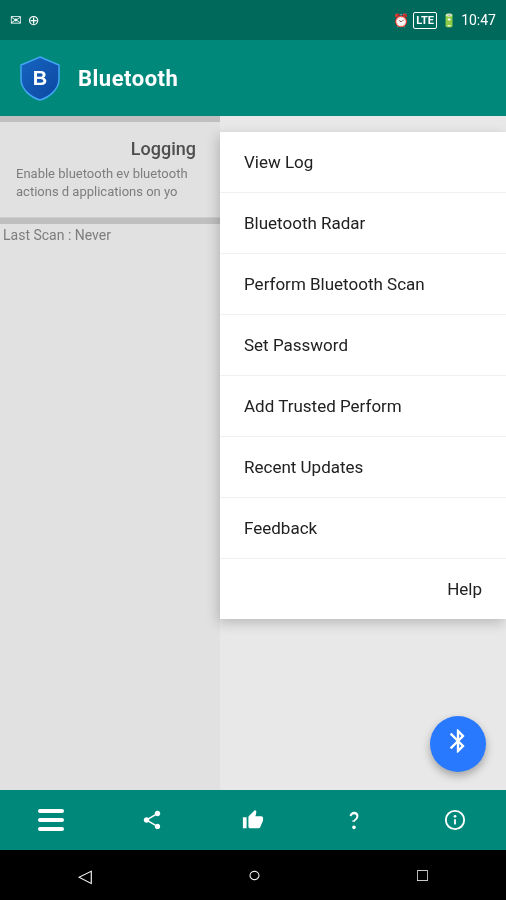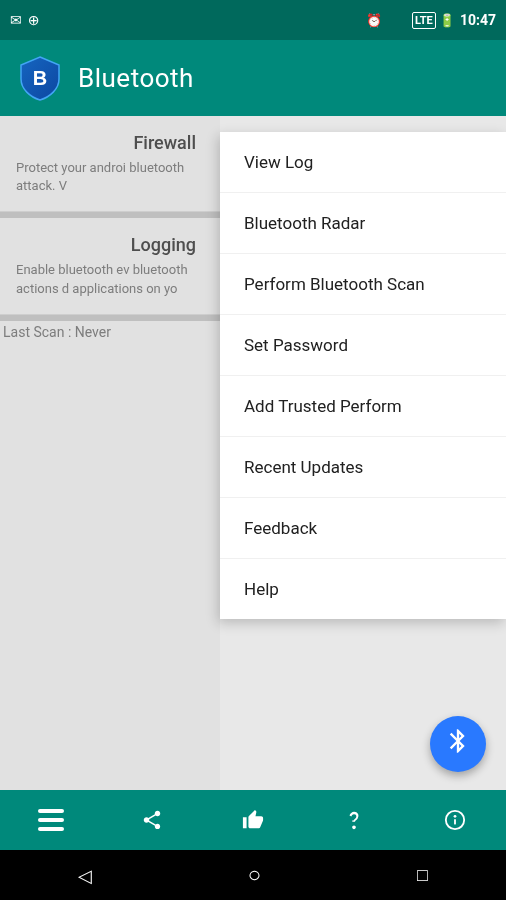--- a/index.html
+++ b/index.html
@@ -56,22 +56,22 @@
     }
     .shield-wrapper {
       width: 48px;
       height: 48px;
       display: flex;
       align-items: center;
       justify-content: center;
     }
     .app-bar-title {
       color: white;
-      font-size: 26px;
-      font-weight: 400;
+      font-size: 22px;
+      font-weight: 700;
       letter-spacing: 0.5px;
     }
 
     
     .main-content {
       position: absolute;
       top: 116px;
       left: 0;
       width: 220px;
       bottom: 110px;
@@ -120,20 +120,21 @@
       padding: 20px 24px;
       font-size: 17px;
       color: #212121;
       cursor: pointer;
       border-bottom: 1px solid #f0f0f0;
       display: flex;
       align-items: center;
     }
     .menu-item:last-child {
       border-bottom: none;
+      justify-content: flex-end;
     }
 
     
     .fab {
       position: absolute;
       bottom: 128px;
       right: 20px;
       width: 56px;
       height: 56px;
       border-radius: 50%;
@@ -205,47 +206,43 @@
 </head>
 <body>
 
 <div class="status-bar">
   <div class="status-bar-left">
     <span class="status-icon">✉</span>
     <span class="status-icon">⊕</span>
   </div>
   <div class="status-bar-right">
     <span style="font-size:13px;">⏰</span>
-    <span style="font-size:11px; border:1px solid white; padding: 1px 2px; border-radius:2px;margin-left:25px;">LTE</span>
+    <span style="font-size:11px; border:1px solid white; padding: 1px 2px; border-radius:2px;">LTE</span>
     <span style="font-size:13px;">🔋</span>
-    <span style="color:white; font-weight:bold;text-align:right;">10:47</span>
+    <span style="color:white; font-weight:normal;text-align:right;">10:47</span>
   </div>
 </div>
 
 <div class="app-bar">
   <div class="shield-wrapper">
     <svg width="46" height="46" viewBox="0 0 46 46">
       <defs>
         <linearGradient id="shieldGrad" x1="0%" y1="0%" x2="100%" y2="100%">
           <stop offset="0%" style="stop-color:#1565c0"></stop>
           <stop offset="100%" style="stop-color:#0d47a1"></stop>
         </linearGradient>
       </defs>
       <path d="M23 2 L42 10 L42 24 C42 34 33 42 23 45 C13 42 4 34 4 24 L4 10 Z" fill="url(#shieldGrad)" stroke="#42a5f5" stroke-width="1.5"></path>
       <text x="23" y="30" text-anchor="middle" fill="white" font-size="20" font-weight="bold" font-family="Arial">B</text>
     </svg>
   </div>
   <span class="app-bar-title">Bluetooth</span>
 </div>
 
 <div class="main-content">
-  <div class="content-section">
-    <div class="content-title">Firewall</div>
-    <div class="content-desc">Protect your androi bluetooth attack. V</div>
-  </div>
   <div class="section-divider"></div>
   <div class="content-section">
     <div class="content-title">Logging</div>
     <div class="content-desc">Enable bluetooth ev bluetooth actions d applications on yo</div>
   </div>
   <div class="section-divider"></div>
   <div class="last-scan">Last Scan : Never</div>
 </div>
 
 <div class="overlay"></div>

